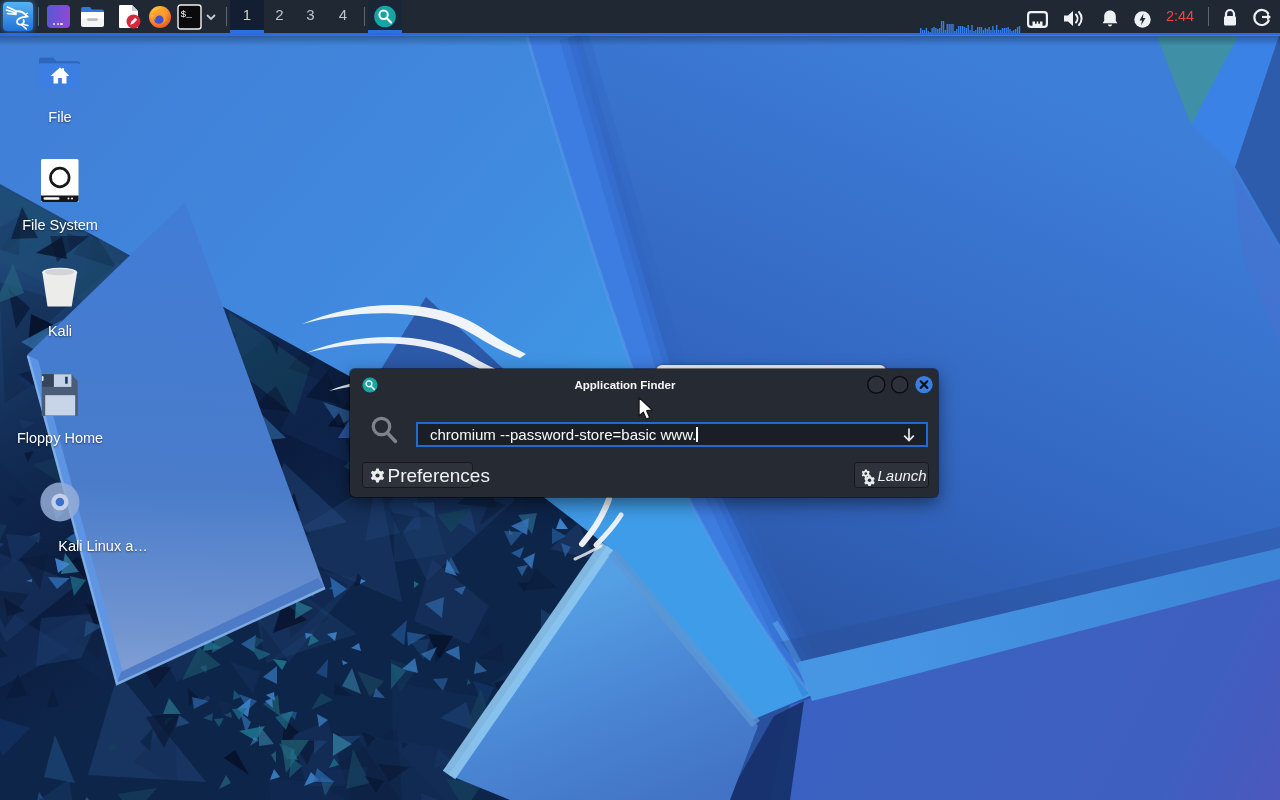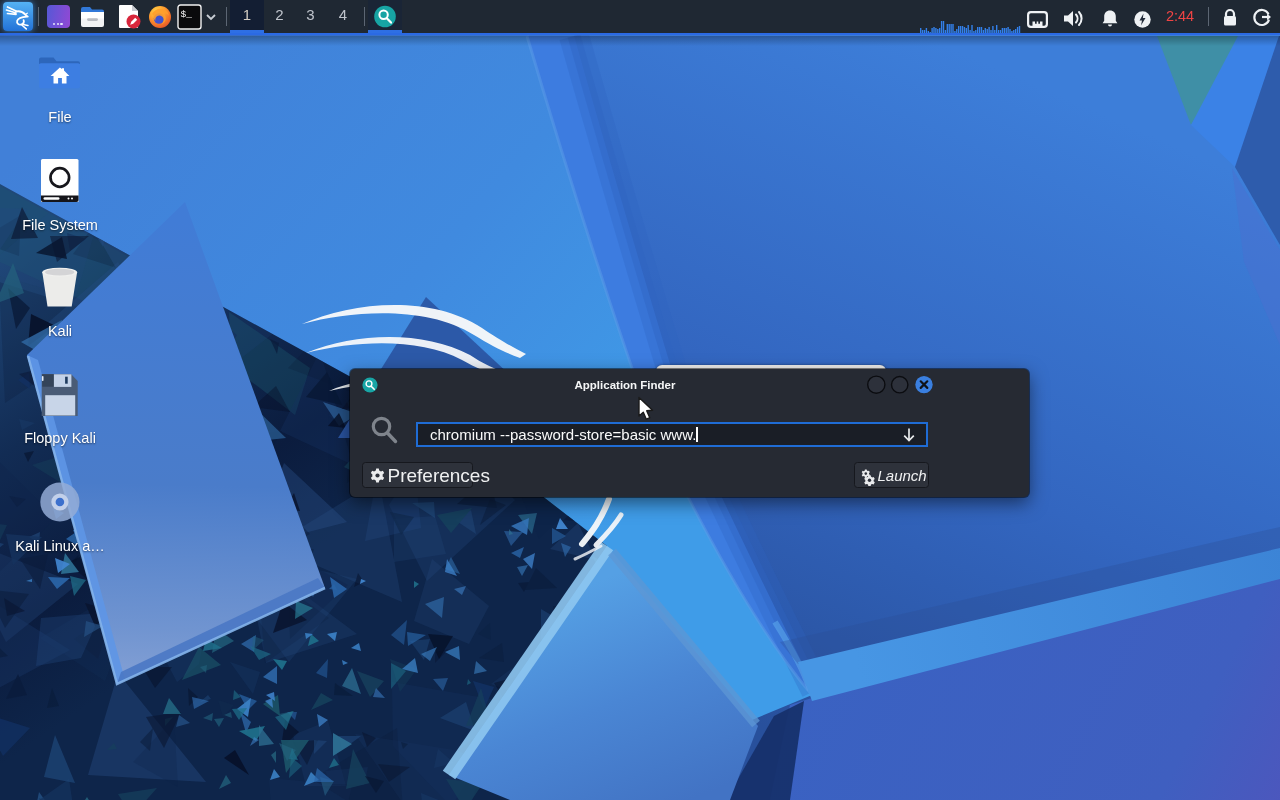--- a/index.html
+++ b/index.html
@@ -1,21 +1,21 @@
 <!DOCTYPE html>
 <html><head><meta charset="utf-8"><style>
 html,body{margin:0;padding:0;width:1280px;height:800px;overflow:hidden;background:#1f2833;font-family:"Liberation Sans",sans-serif;}
 #root{position:absolute;inset:0;width:1280px;height:800px;}
 #wp{position:absolute;left:0;top:0;}
 #panel{position:absolute;left:0;top:0;width:1280px;height:33px;background:#1f2833;}
 #panel .bluebar{position:absolute;left:0;top:33px;width:1280px;height:2px;background:#2b6ae4;}
 .sep{position:absolute;top:7px;width:1px;height:19px;background:#5c6673;}
 .icons{position:absolute;left:0;top:0;}
 .lbl{position:absolute;left:0;width:120px;text-align:center;color:#fff;font-size:14.5px;height:16px;line-height:16px;text-shadow:0 1px 2px rgba(0,0,0,.55);}
-#dlg{position:absolute;left:350px;top:369px;width:679px;height:128px;background:#262a33;border-radius:5px;box-shadow:0 6px 18px rgba(0,0,0,.5),0 0 0 1px rgba(0,0,0,.45);}
+#dlg{position:absolute;left:350px;top:369px;width:588px;height:128px;background:#262a33;border-radius:5px;box-shadow:0 6px 18px rgba(0,0,0,.5),0 0 0 1px rgba(0,0,0,.45);}
 </style></head><body>
 <div id="root">
 <svg id="wp" width="1280" height="800" viewBox="0 0 1280 800">
 <defs>
 <linearGradient id="gCentral" x1="980" y1="60" x2="700" y2="700" gradientUnits="userSpaceOnUse">
  <stop offset="0" stop-color="#3d7ed9"></stop>
           <stop offset="0.55" stop-color="#3366c0"></stop>
           <stop offset="1" stop-color="#28509c"></stop>
 </linearGradient>
 <linearGradient id="gLeft" x1="100" y1="60" x2="620" y2="520" gradientUnits="userSpaceOnUse">
@@ -555,27 +555,27 @@
 </svg>
       <div class="lbl" style="top:323px;">Kali</div>
 <svg style="position:absolute;left:36px;top:371px;" width="48" height="48" viewBox="0 0 48 48">
 <path d="M5.7,2.9 H35 l6.7,7 V44.9 H5.7 Z" fill="#4a5c76"></path>
 <rect x="6.2" y="3.3" width="11.7" height="12.4" fill="#344459"></rect>
 <rect x="17.9" y="3.3" width="17.5" height="12.6" fill="#c3d2e8"></rect>
 <rect x="29.1" y="5.7" width="2.6" height="7" fill="#1e3a5e"></rect>
 <rect x="9.2" y="24.2" width="30" height="20.3" fill="#c8d5e8"></rect>
 <rect x="5.9" y="5" width="1.6" height="5" rx="0.8" fill="#e8eef6"></rect>
 </svg>
-      <div class="lbl" style="top:430px;">Floppy Kali</div>
+      <div class="lbl" style="top:430px;">Floppy Home</div>
 <svg style="position:absolute;left:36px;top:477px;" width="48" height="48" viewBox="0 0 48 48">
 <circle cx="23.9" cy="25" r="19.6" fill="#93abd6" opacity="0.85"></circle>
 <circle cx="23.9" cy="25" r="8.6" fill="#c2d0ea"></circle>
 <circle cx="23.9" cy="25" r="4.3" fill="#3c70cd"></circle>
 </svg>
-      <div class="lbl" style="top:538px;">Kali Linux a…</div>
+      <div class="lbl" style="top:538px;padding-left:43px;">Kali Linux a…</div>
 </div>
 <div id="panel">
 <div style="position:absolute;left:3px;top:2px;width:30px;height:29px;border-radius:4px;background:linear-gradient(180deg,#55b2f4,#2272d8);box-shadow:0 0 6px rgba(60,150,245,.8);"></div>
 <svg style="position:absolute;left:3px;top:2px;" width="30" height="29" viewBox="0 0 30 29">
 <g stroke="#ffffff" fill="none" stroke-linecap="round">
 <path d="M4.5,5 L13.5,9.2 M3.5,8 L13,11 M4.5,11.5 L13,12.3" stroke-width="1.7"></path>
 <path d="M13,9.5 C16.5,8.8 20,9.8 22.3,12.6 C23.2,13.7 24,14.3 24.8,14.5" stroke-width="1.8"></path>
 <path d="M24,14.6 C19.5,14.9 15,16 14.2,18.8 C13.5,21.3 15.7,23.2 18.3,22.5 C20.5,21.9 21.4,19.9 20.6,18.1" stroke-width="1.8"></path>
 <path d="M18.3,22.5 C19.8,23.9 21.8,25.6 23.3,26.9 M19.8,22 C21.6,22.9 23.6,23.3 25,23.4" stroke-width="1.5"></path>
 <path d="M22.3,12.6 L24.3,11.2" stroke-width="1.2"></path>

